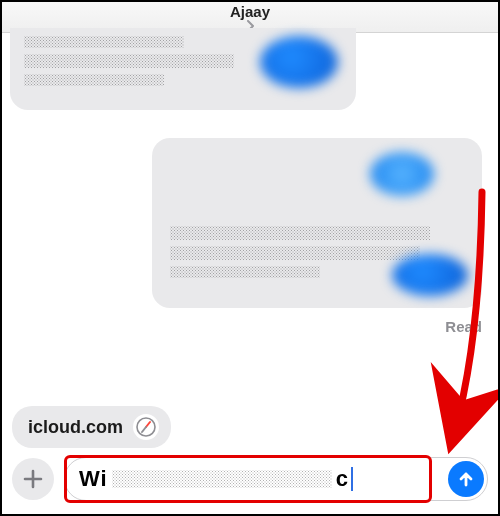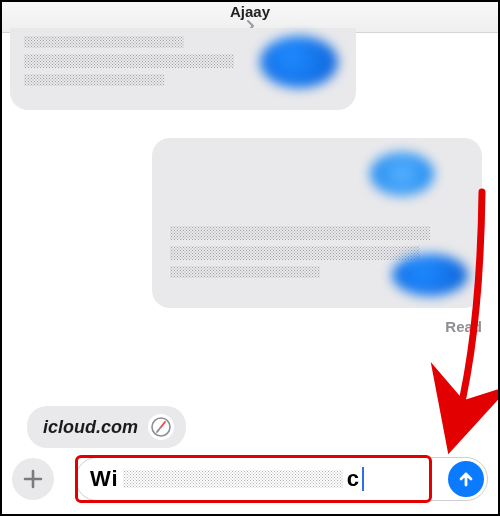--- a/index.html
+++ b/index.html
@@ -49,37 +49,37 @@
     background-position:0 0,1.5px 1.5px;
     opacity:.55;
     filter:blur(.4px);
   }
   .read{
     position:absolute;right:14px;
     color:#8e8e93;font-size:15px;font-weight:600;
   }
   
   .preview-row{
-    position:absolute;left:25px;bottom:66px;display:flex;align-items:center;font-style:italic;
+    position:absolute;left:10px;bottom:66px;display:flex;align-items:center;
   }
   .preview{
     background:#e9e9eb;border-radius:20px;
     padding:8px 12px 8px 16px;
     display:flex;align-items:center;gap:10px;
     font-size:18px;font-weight:600;color:#1b1b1b;
   }
   .preview .safari{
     width:26px;height:26px;border-radius:50%;
     background:#fff;
     display:flex;align-items:center;justify-content:center;
   }
   
   .composer{
     position:absolute;left:0;right:0;bottom:10px;height:50px;
-    display:flex;align-items:center;gap:21px;
+    display:flex;align-items:center;gap:10px;
     padding:0 10px;
   }
   .plus-btn{
     width:42px;height:42px;border-radius:50%;
     background:#e9e9eb;display:flex;align-items:center;justify-content:center;
     flex:0 0 auto;
   }
   .plus-btn svg{display:block;}
   .field-wrap{
     flex:1;position:relative;height:44px;

